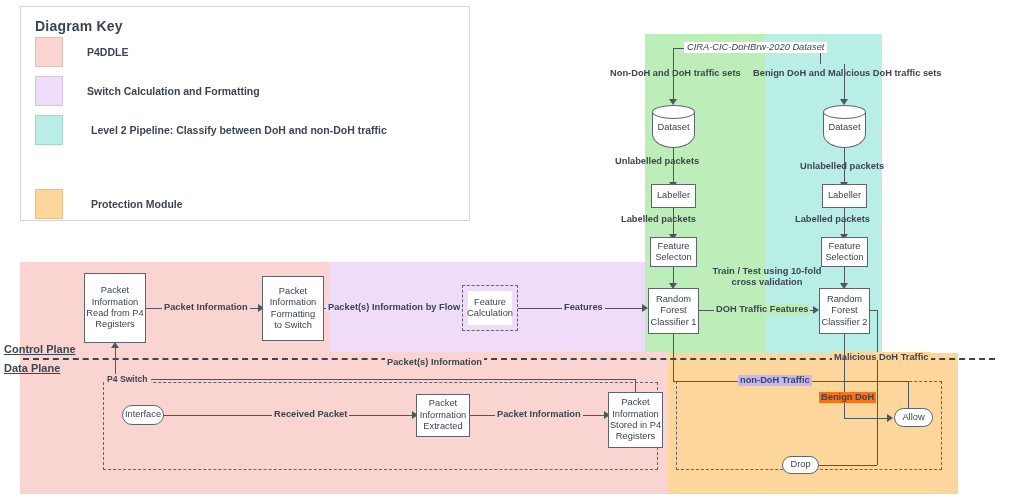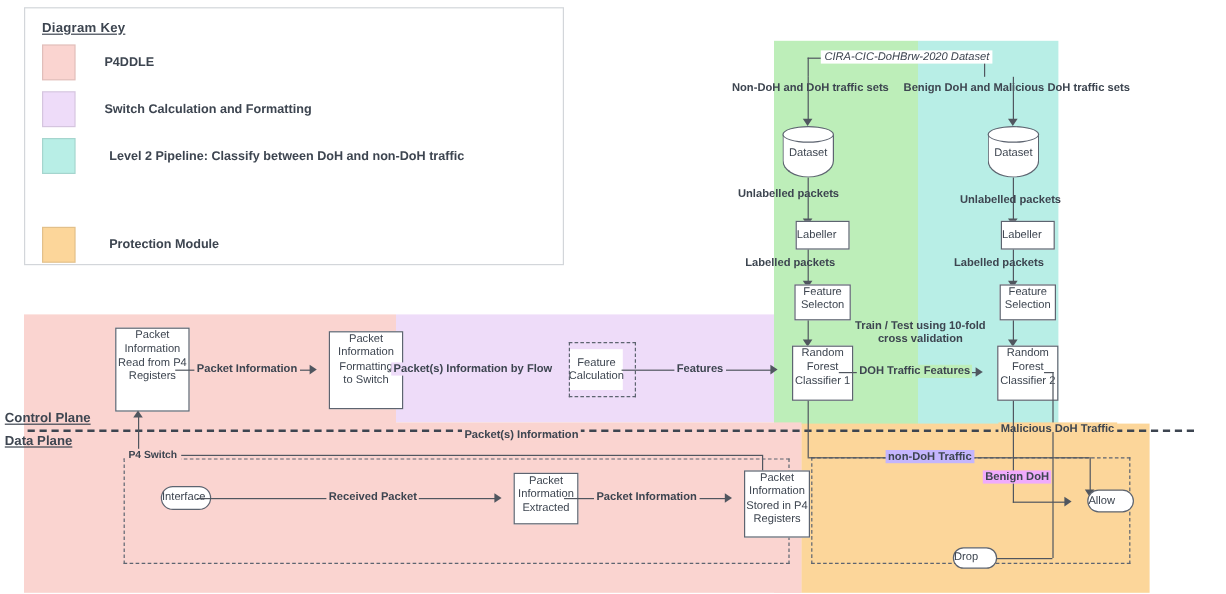--- a/index.html
+++ b/index.html
@@ -6,32 +6,32 @@
   body{width:1022px;height:495px;position:relative;overflow:hidden;
        font-family:"Liberation Sans","DejaVu Sans",sans-serif;color:#3d4550;}
   #stage{position:absolute;left:0;top:0;width:1022px;height:495px;}
 
   
   .region{position:absolute;box-sizing:border-box;}
 
   
   #legend{position:absolute;left:20px;top:6px;width:450px;height:215px;
           background:#ffffff;border:1px solid #d3d6da;box-sizing:border-box;}
-  #legend-title{position:absolute;left:14px;top:11px;font-size:11px;font-weight:bold;
-                text-decoration:underline;color:#3d4550;letter-spacing:.2px;}
+  #legend-title{position:absolute;left:14px;top:11px;font-size:14px;font-weight:bold;
+                color:#3d4550;letter-spacing:.2px;}
   .legend-row{position:absolute;left:14px;height:30px;}
   .legend-sw{position:absolute;left:0;top:0;width:28px;height:30px;box-sizing:border-box;
              border:1px solid rgba(0,0,0,.10);}
   .legend-lb{position:absolute;top:50%;transform:translateY(-50%);
              font-size:10.5px;font-weight:bold;white-space:nowrap;color:#3d4550;}
 
   
   .node{position:absolute;box-sizing:border-box;background:#ffffff;border:1px solid #5d6470;
-        display:flex;align-items:center;text-align:center;
-        font-size:9.3px;line-height:11.4px;color:#3d4550;margin-left:12px;}
+        display:flex;align-items:center;justify-content:center;text-align:center;
+        font-size:9.3px;line-height:11.4px;color:#3d4550;}
   .node.pill{border-radius:999px;}
   .node.dashedwrap{background:transparent;border:1px dashed #5d6470;}
   .node .inner{background:#fff;width:calc(100% - 10px);height:calc(100% - 10px);
                display:flex;align-items:center;justify-content:center;}
 
   
   .cyl{position:absolute;box-sizing:border-box;}
   .cyl .body{position:absolute;left:0;top:7px;right:0;bottom:0;background:#fff;
              border-left:1px solid #5d6470;border-right:1px solid #5d6470;
              border-bottom:1px solid #5d6470;border-bottom-left-radius:50% 14px;
@@ -261,21 +261,21 @@
   <div class="arw d" style="left:904px;top:408px;"></div>
   <div class="elabel" style="left:738px;top:375px;background:#c4b5fd;padding:0 2px;">non-DoH Traffic</div>
 
   <div class="ln lnv" style="left:877px;top:310px;height:50px;"></div>
   <div class="ln lnh" style="left:870px;top:310px;width:8px;"></div>
   <div class="elabel" style="left:832px;top:352px;background:#fcd69a;padding:0 2px;">Malicious DoH Traffic</div>
 
   <div class="ln lnv" style="left:844px;top:334px;height:85px;"></div>
   <div class="ln lnh" style="left:844px;top:418px;width:45px;"></div>
   <div class="arw r" style="left:887px;top:414px;"></div>
-  <div class="elabel" style="left:819px;top:392px;background:#f0abfc;padding:0 2px;">Benign DoH</div>
+  <div class="elabel" style="left:819px;top:392px;background:#f97316;padding:0 2px;">Benign DoH</div>
 
   <div class="ln lnv" style="left:877px;top:360px;height:105px;"></div>
   <div class="ln lnh" style="left:817px;top:465px;width:60px;"></div>
   <div class="arw l" style="left:811px;top:461px;"></div>
 
   <div class="node pill" style="left:894px;top:408px;width:39px;height:19px;">
     <span>Allow</span>
   </div>
   <div class="node pill" style="left:782px;top:456px;width:37px;height:18px;">
     <span>Drop</span>

